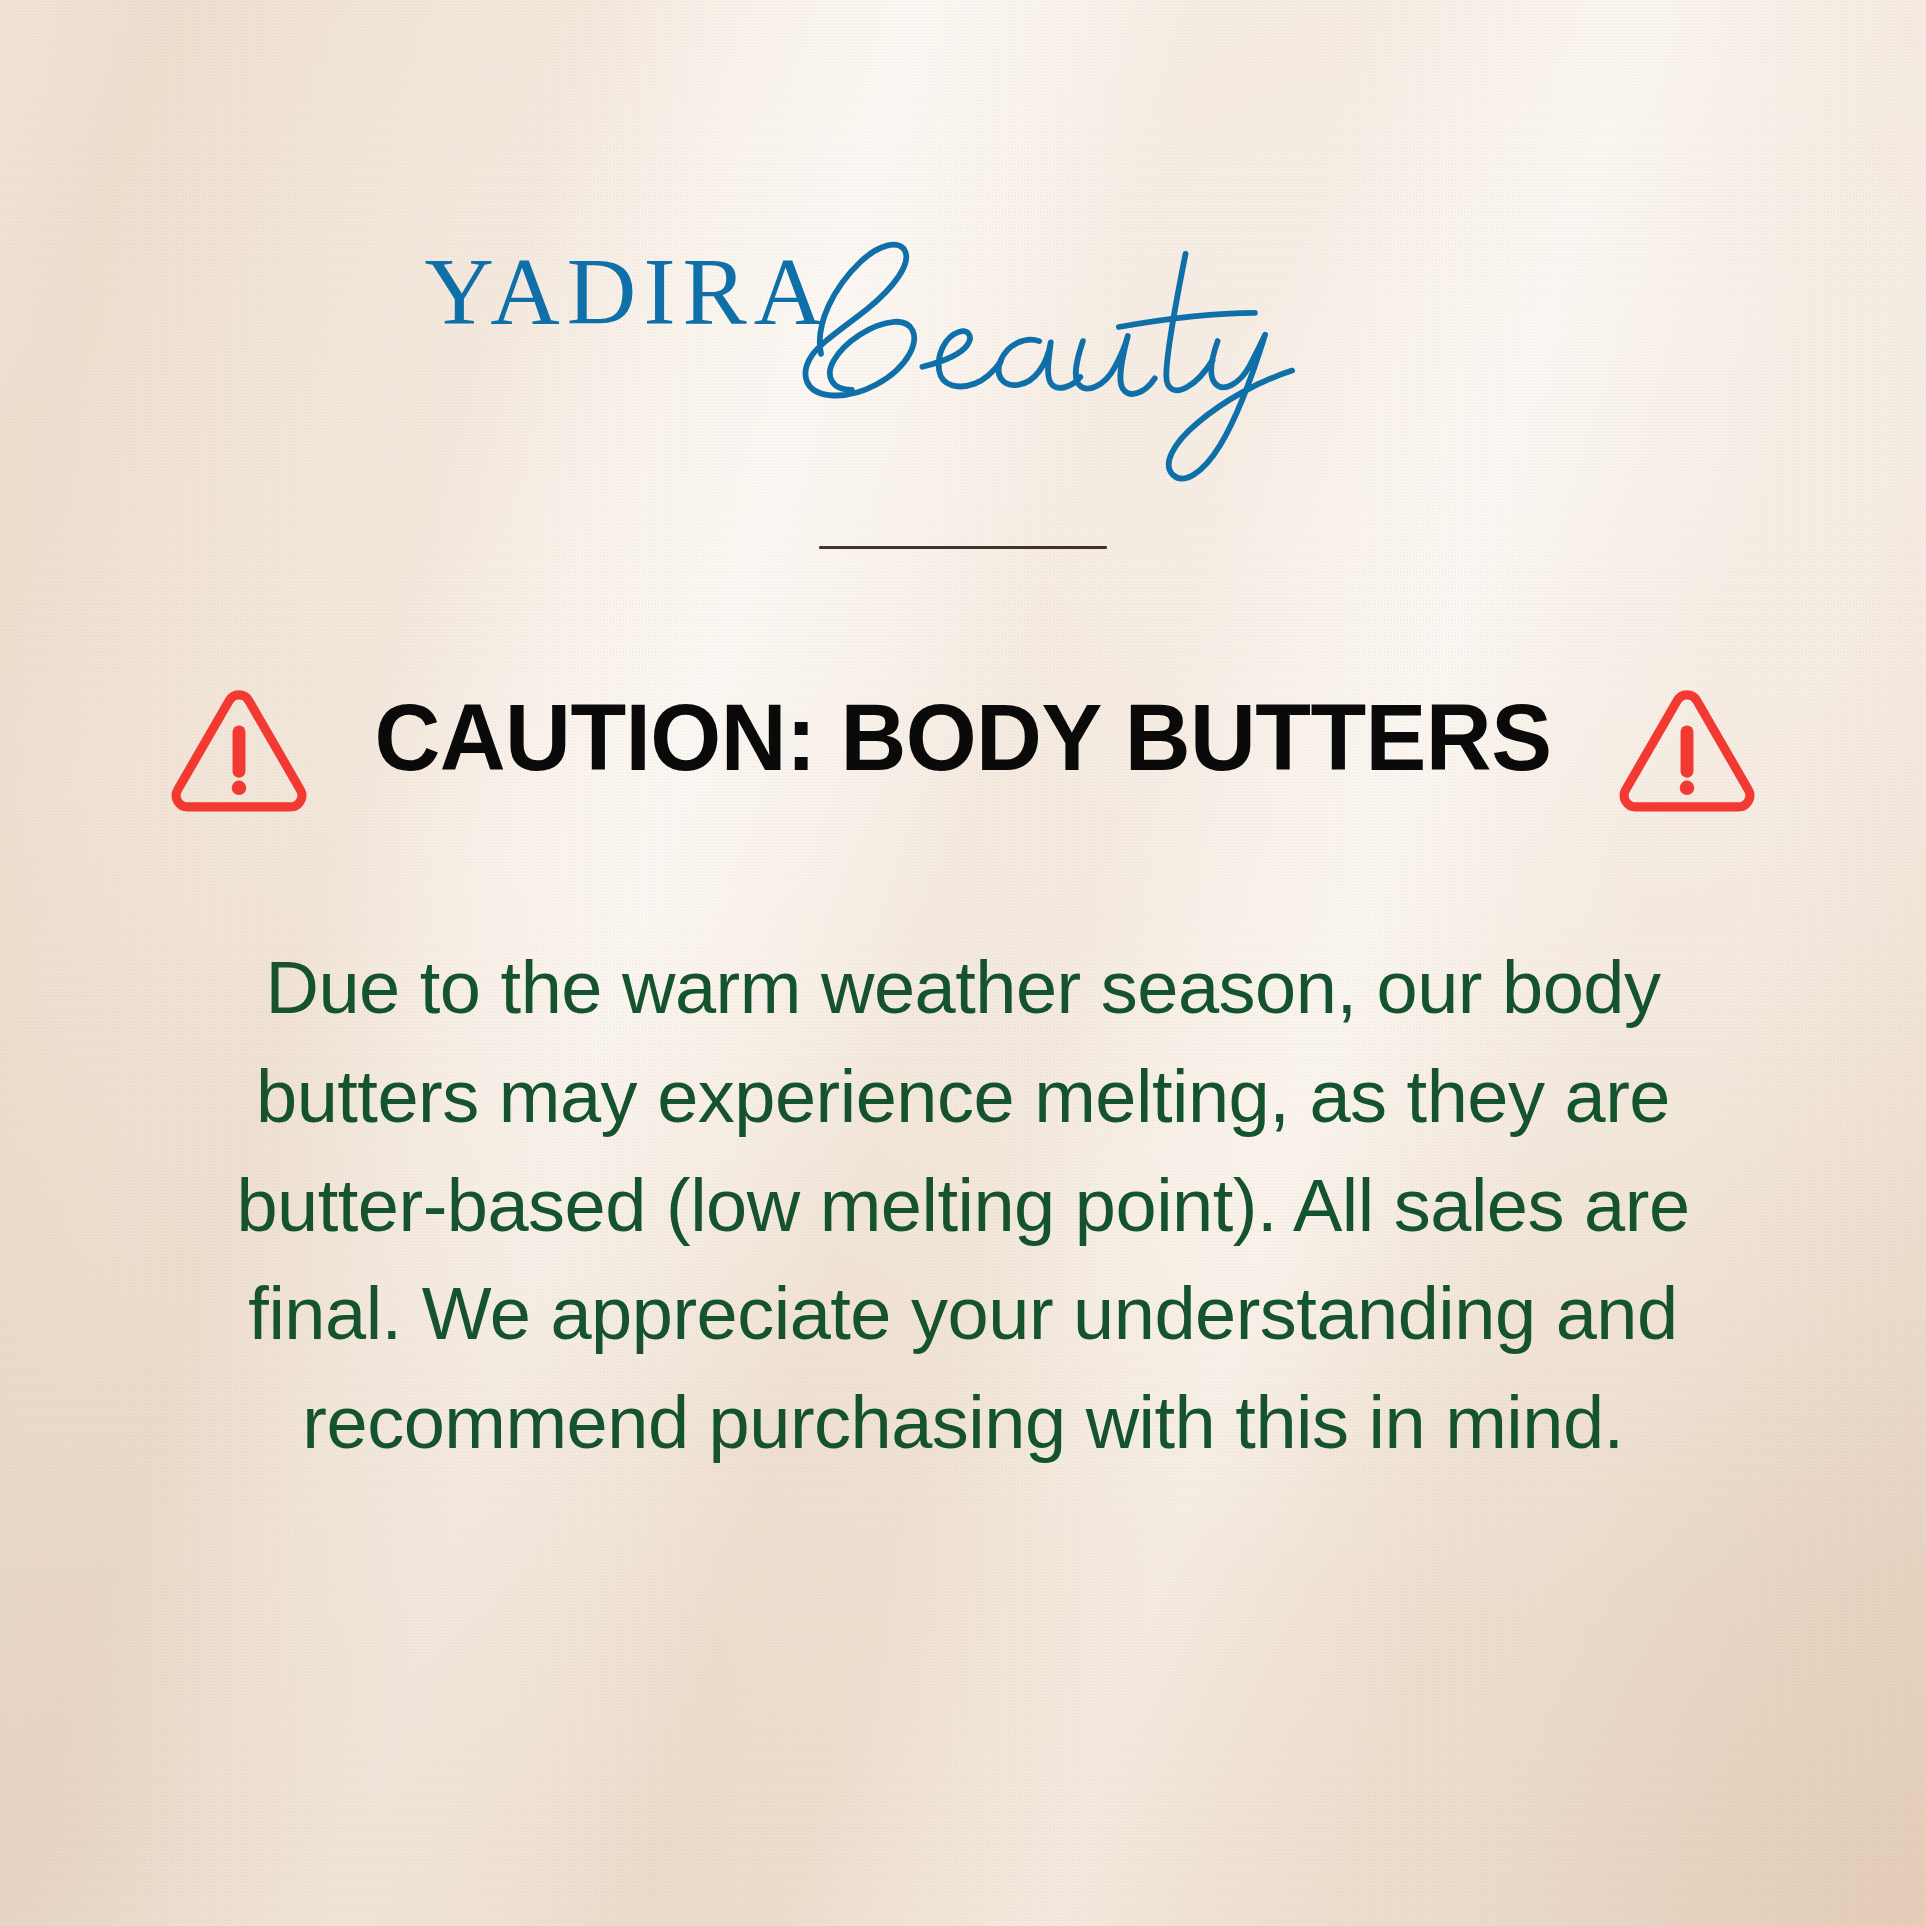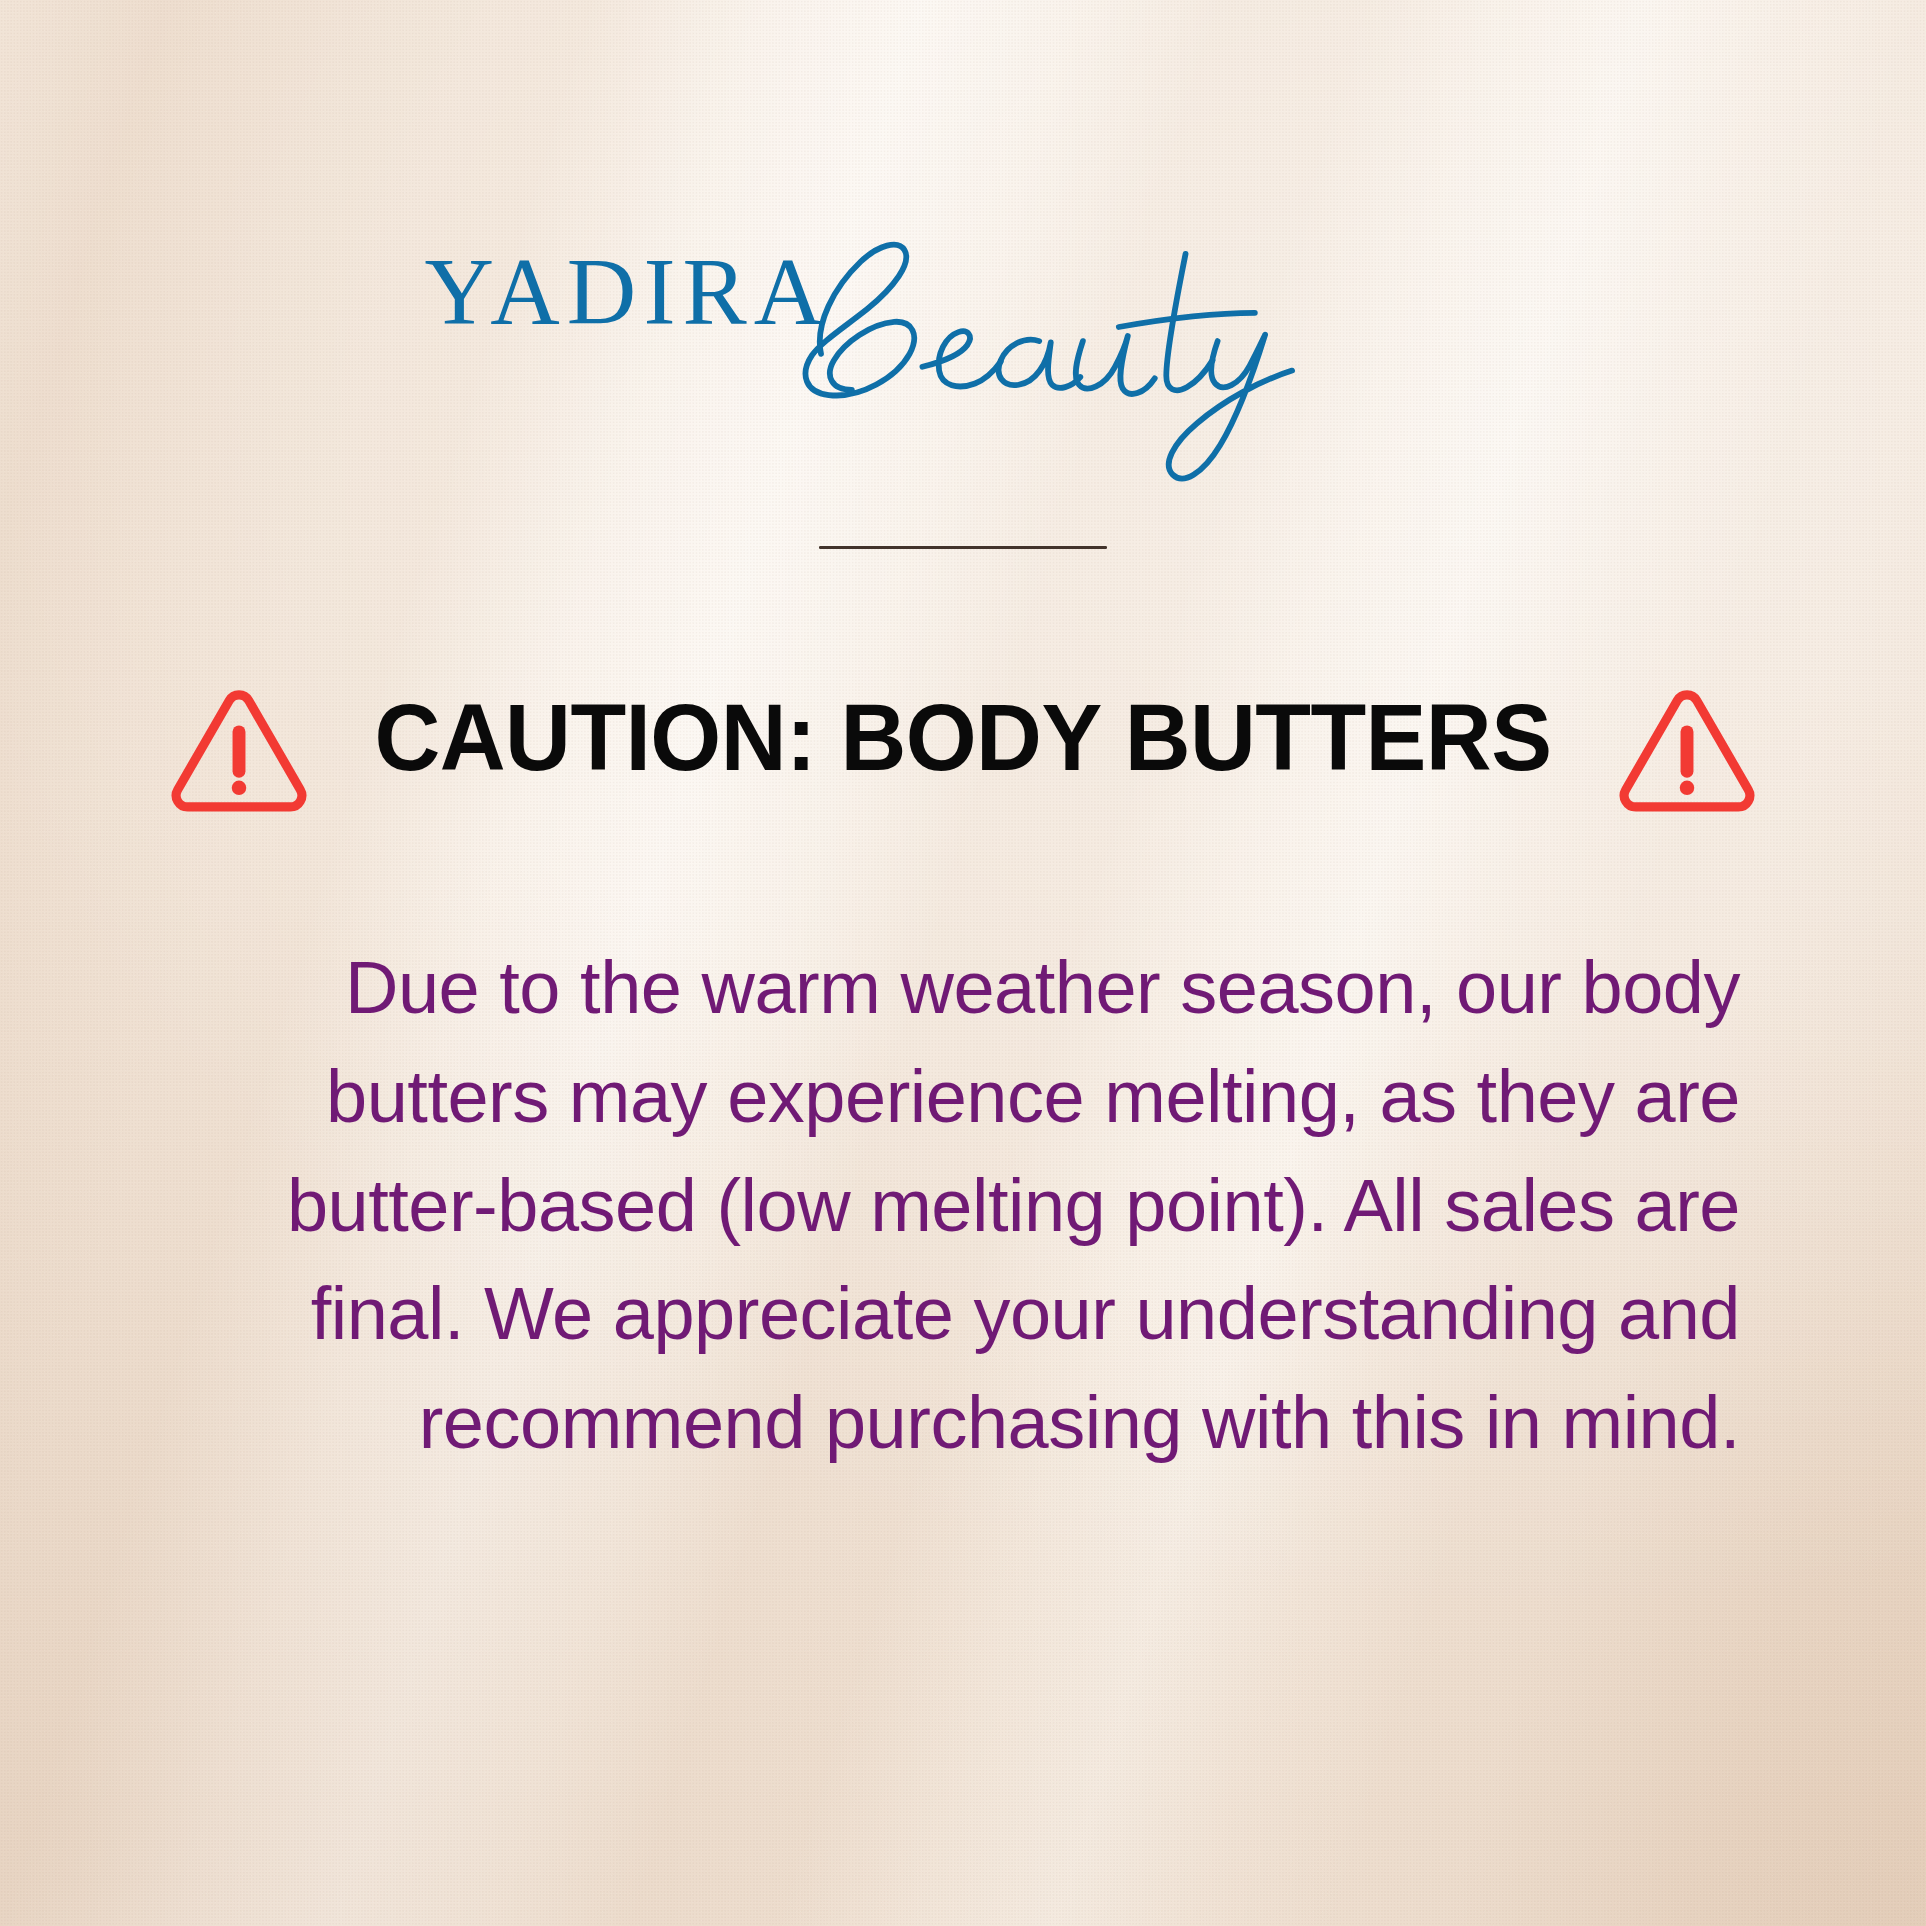--- a/index.html
+++ b/index.html
@@ -172,27 +172,27 @@
     margin: 0 3.9px;
   }
 
   
   .body-copy {
     position: absolute;
     top: 934px;
     left: 50%;
     transform: translateX(-50%);
     width: 1554px;
-    text-align: right;
+    text-align: center;
     font-family: "Liberation Sans", "DejaVu Sans", sans-serif;
     font-weight: 400;
     font-size: 74px;
     line-height: 1.47;
     letter-spacing: -0.5px;
-    color: #701a75;
+    color: #14532d;
   }
 
   .body-copy p { margin: 0; }
 </style>
 </head>
 <body>
 
 <div id="canvas">
 
   <div class="bg-base"></div>

